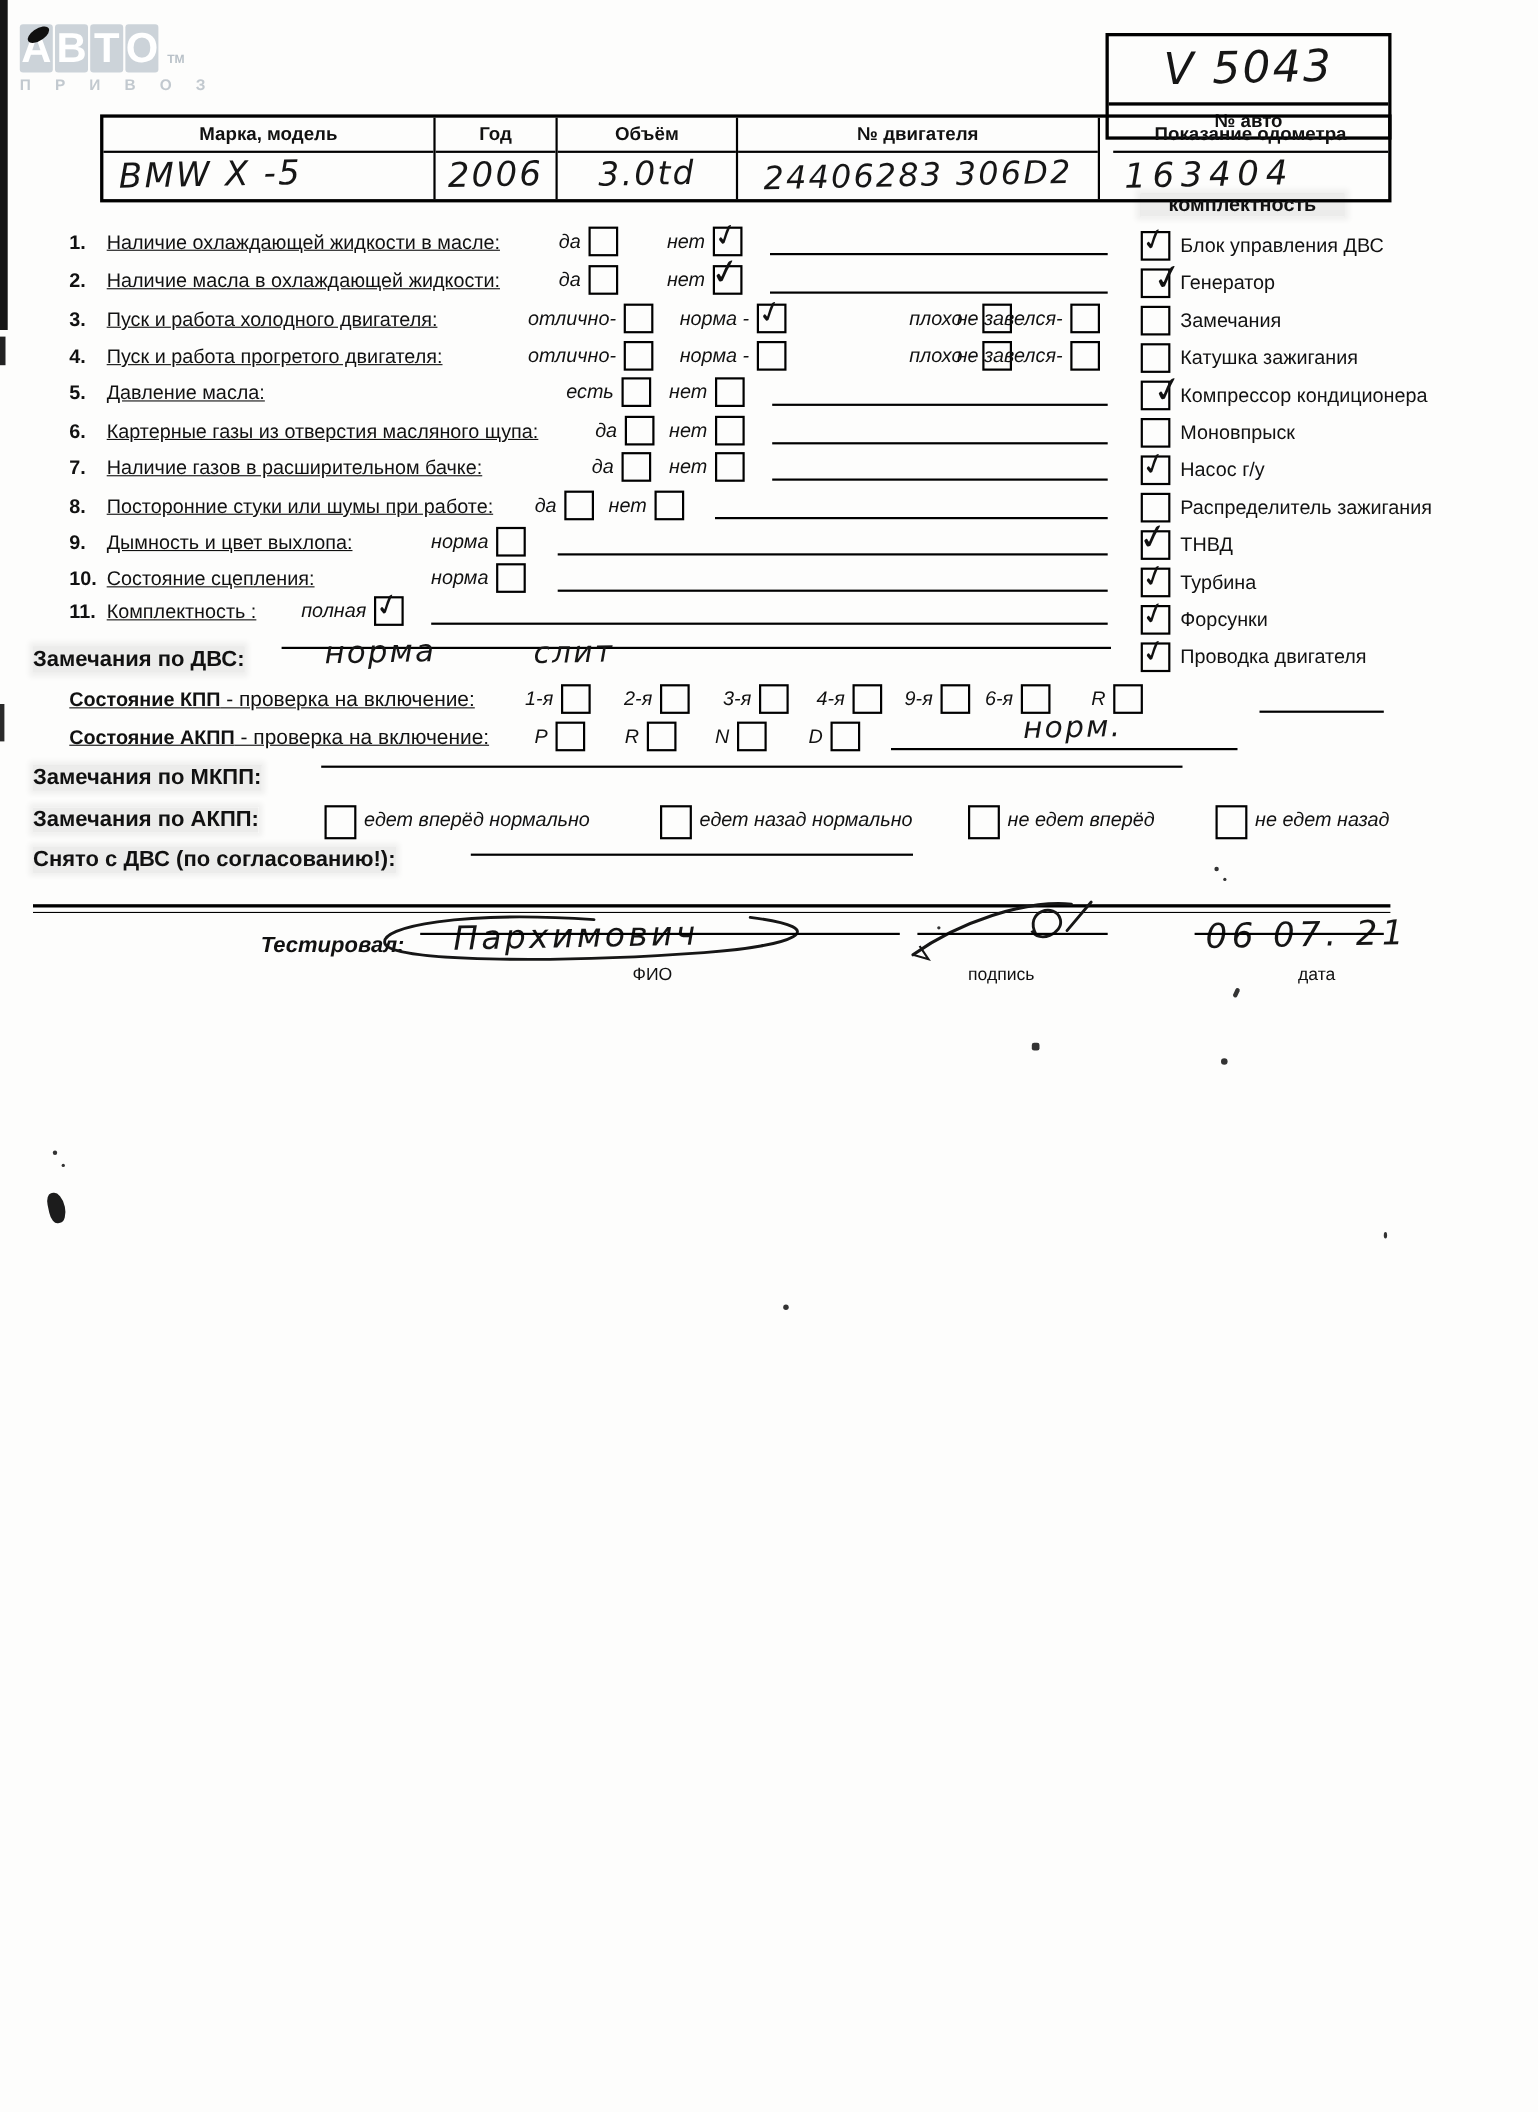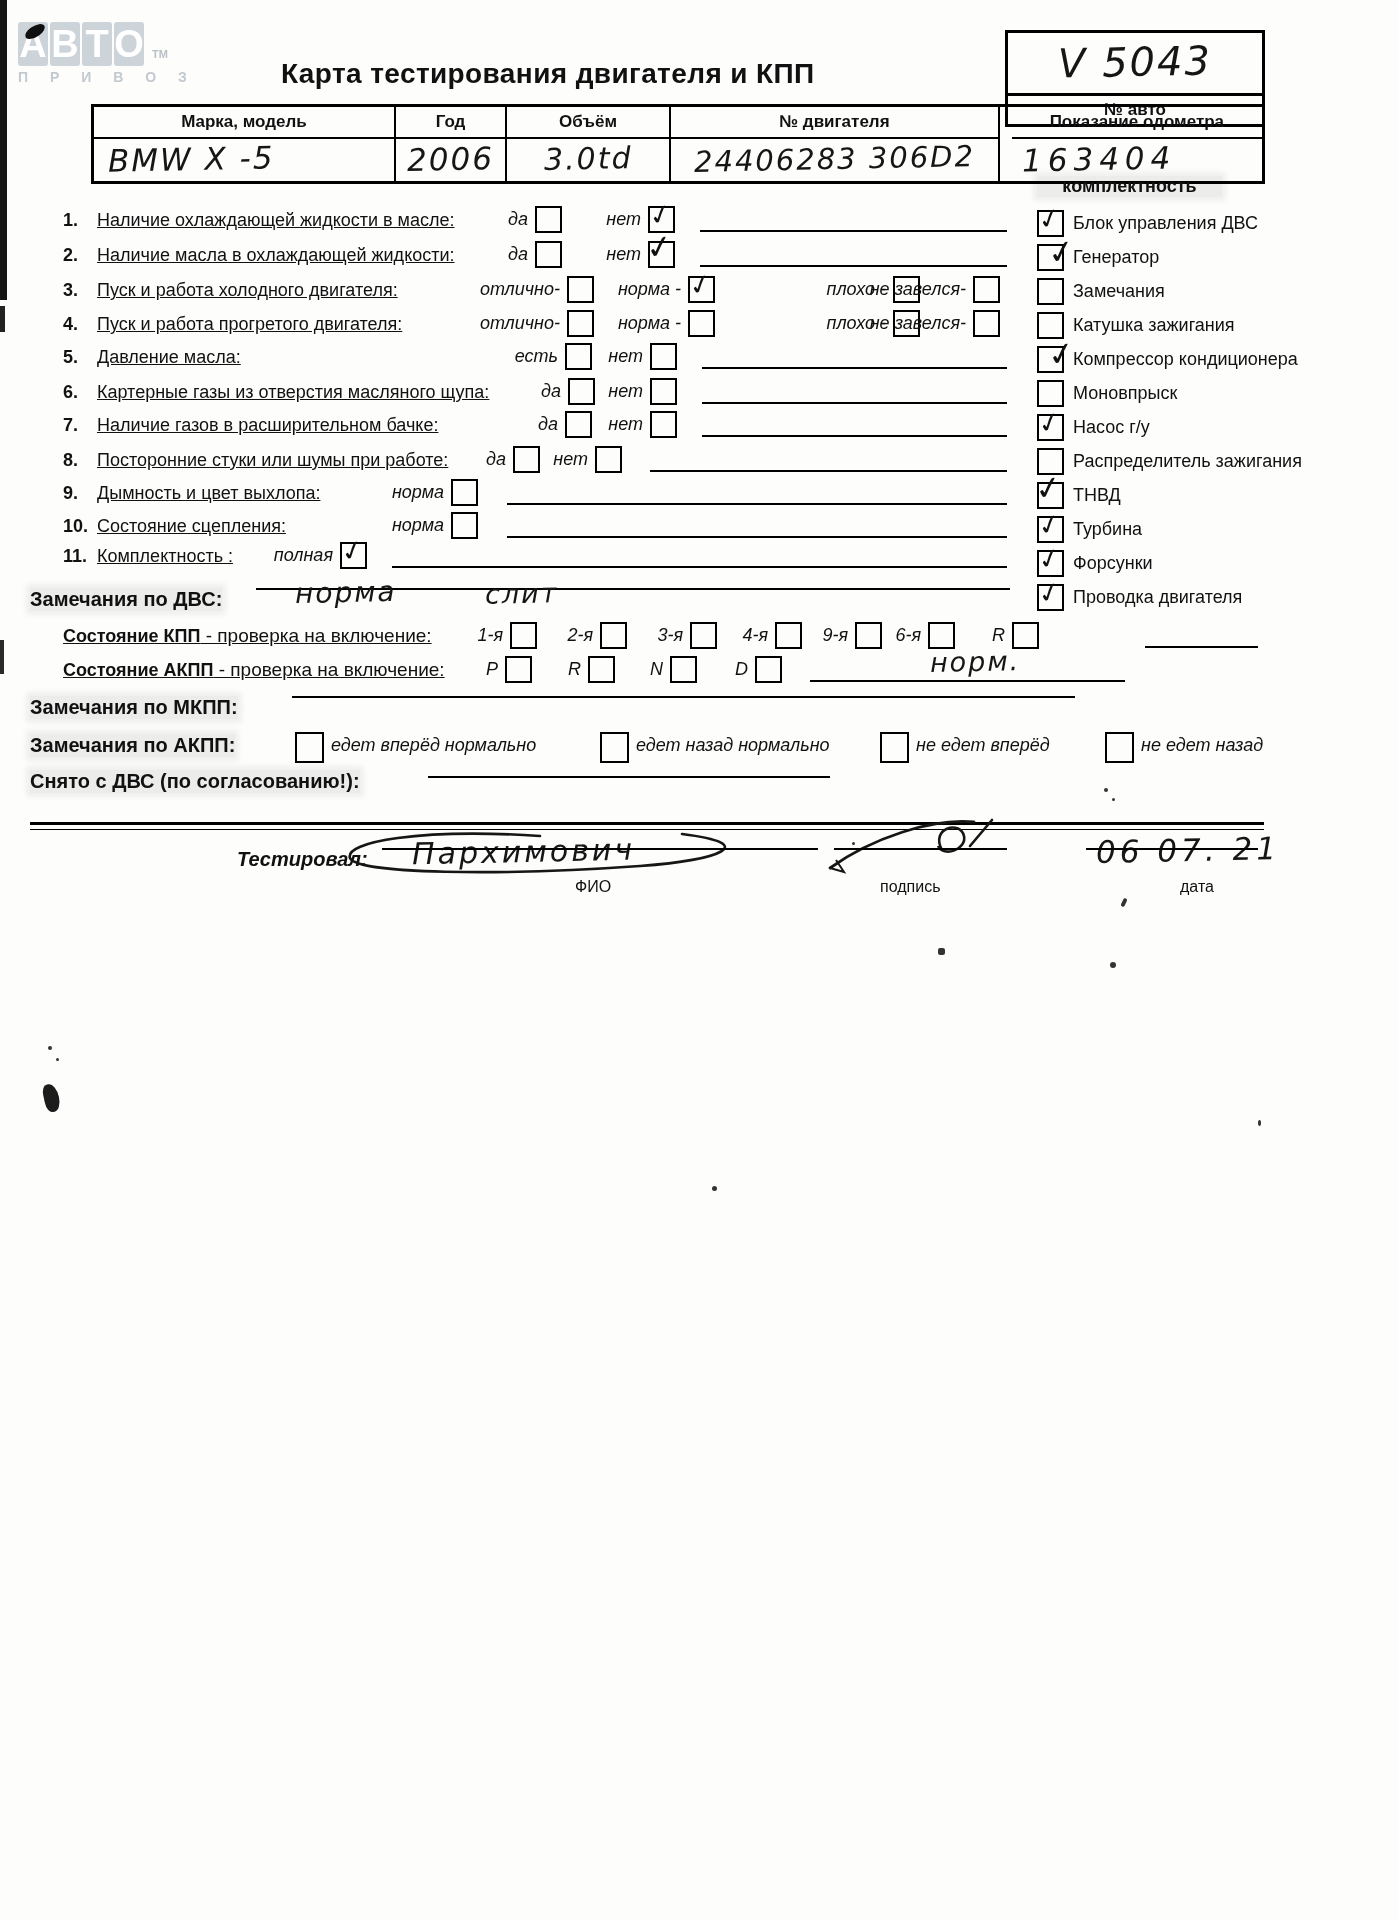--- a/index.html
+++ b/index.html
@@ -80,21 +80,20 @@
     <div class="band">
       <span class="blk">А</span>
       <span class="blk">В</span>
       <span class="blk">Т</span>
       <span class="blk">О</span>
     </div>
     <div class="sub">П Р И В О З</div>
     <div class="inkblob"></div>
   </div>
 
-  <div class="title">Карта тестирования двигателя  и КПП</div>
 
   <div class="carbox">
     <div class="v"><span class="hand" style="font-size:40px;line-height:58px;">V 5043</span></div>
     <div class="l">№ авто</div>
   </div>
 
   <div class="htable">
     <div class="hcol" style="width:302px">
       <div class="hd">Марка, модель</div>
       <div class="vl" style="text-align:left;padding-left:14px;"><span class="hand" style="font-size:31px;">BMW  X -5</span></div>

